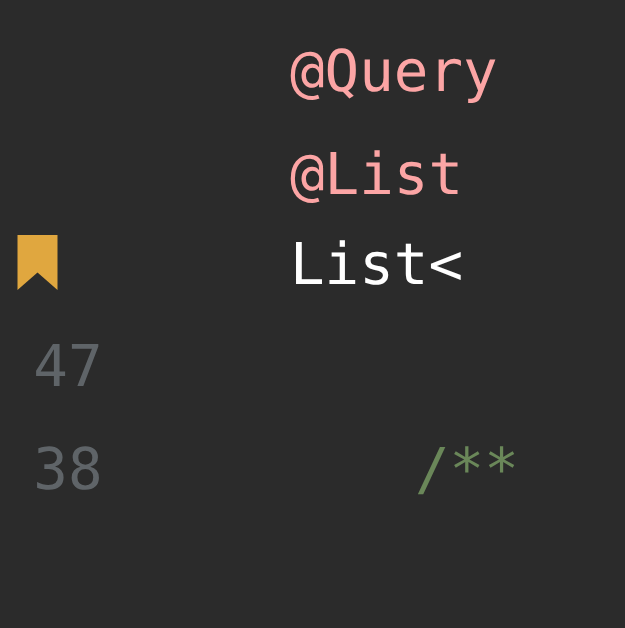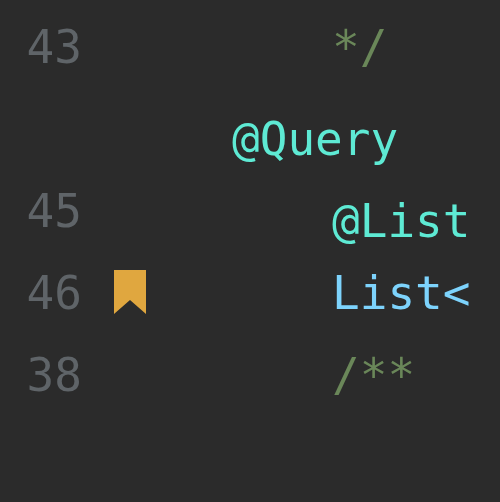--- a/index.html
+++ b/index.html
@@ -41,64 +41,60 @@
     justify-content: center;
     position: relative;
   }
   .code {
     flex: 1;
     display: flex;
     align-items: center;
     padding-left: 172px;
   }
   .comment { color: #6a8759; font-weight: 500; }
-  .ident   { color: #7dd3fc; }
-  .annot   { color: #5eead4; margin-top: 20px; }
+  .ident   { color: #ffffff; }
+  .annot   { color: #fca5a5; margin-top: 20px; }
   .bookmark-icon { display: block; }
 </style>
 </head>
 <body>
 
 <div class="editor">
 
-  <div class="line">
-    <div class="gutter">43</div>
-    <div class="marks"></div>
-    <div class="code">
-      <span class="comment">*/</span>
-    </div>
-  </div>
 
   <div class="line">
     <div class="marks"></div>
     <div class="code">
       <span class="annot">@Query</span>
     </div>
   </div>
 
   <div class="line">
-    <div class="gutter">45</div>
     <div class="marks"></div>
     <div class="code">
       <span class="annot">@List</span>
     </div>
   </div>
 
   <div class="line">
-    <div class="gutter">46</div>
     <div class="marks">
       <svg class="bookmark-icon" width="34" height="46" viewBox="0 0 34 46">
         <path d="M1 0 H33 V44 L17 30 L1 44 Z" fill="#e0a73f"></path>
       </svg>
     </div>
     <div class="code">
       <span class="ident">List&lt;</span>
     </div>
   </div>
 
+  <div class="line">
+    <div class="gutter">47</div>
+    <div class="marks"></div>
+    <div class="code"></div>
+  </div>
 
   <div class="line">
     <div class="gutter">38</div>
     <div class="marks"></div>
     <div class="code">
       <span class="comment">/**</span>
     </div>
   </div>
 
 </div>

